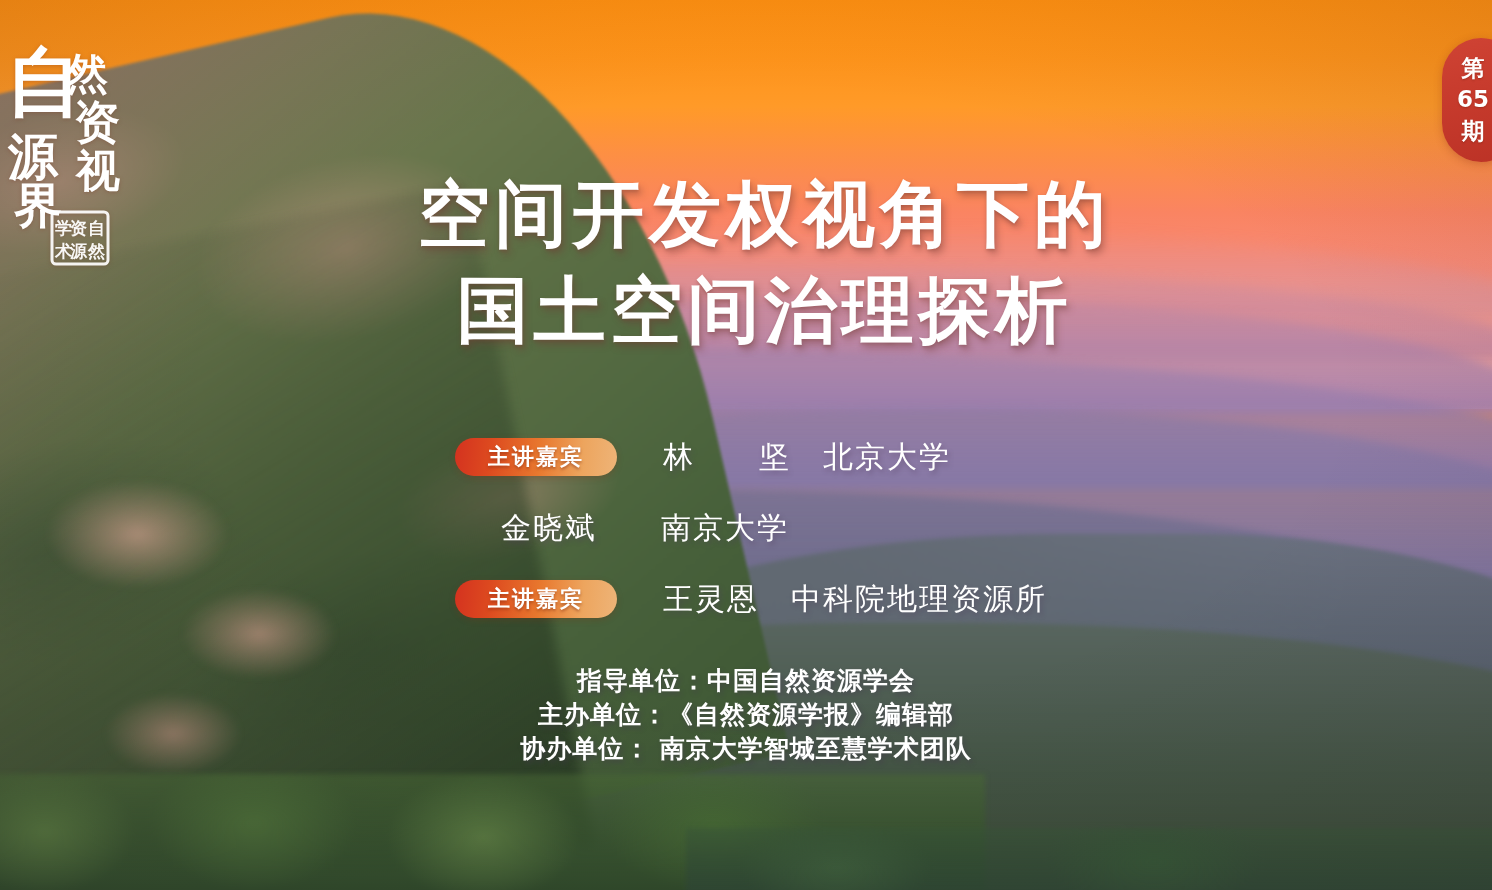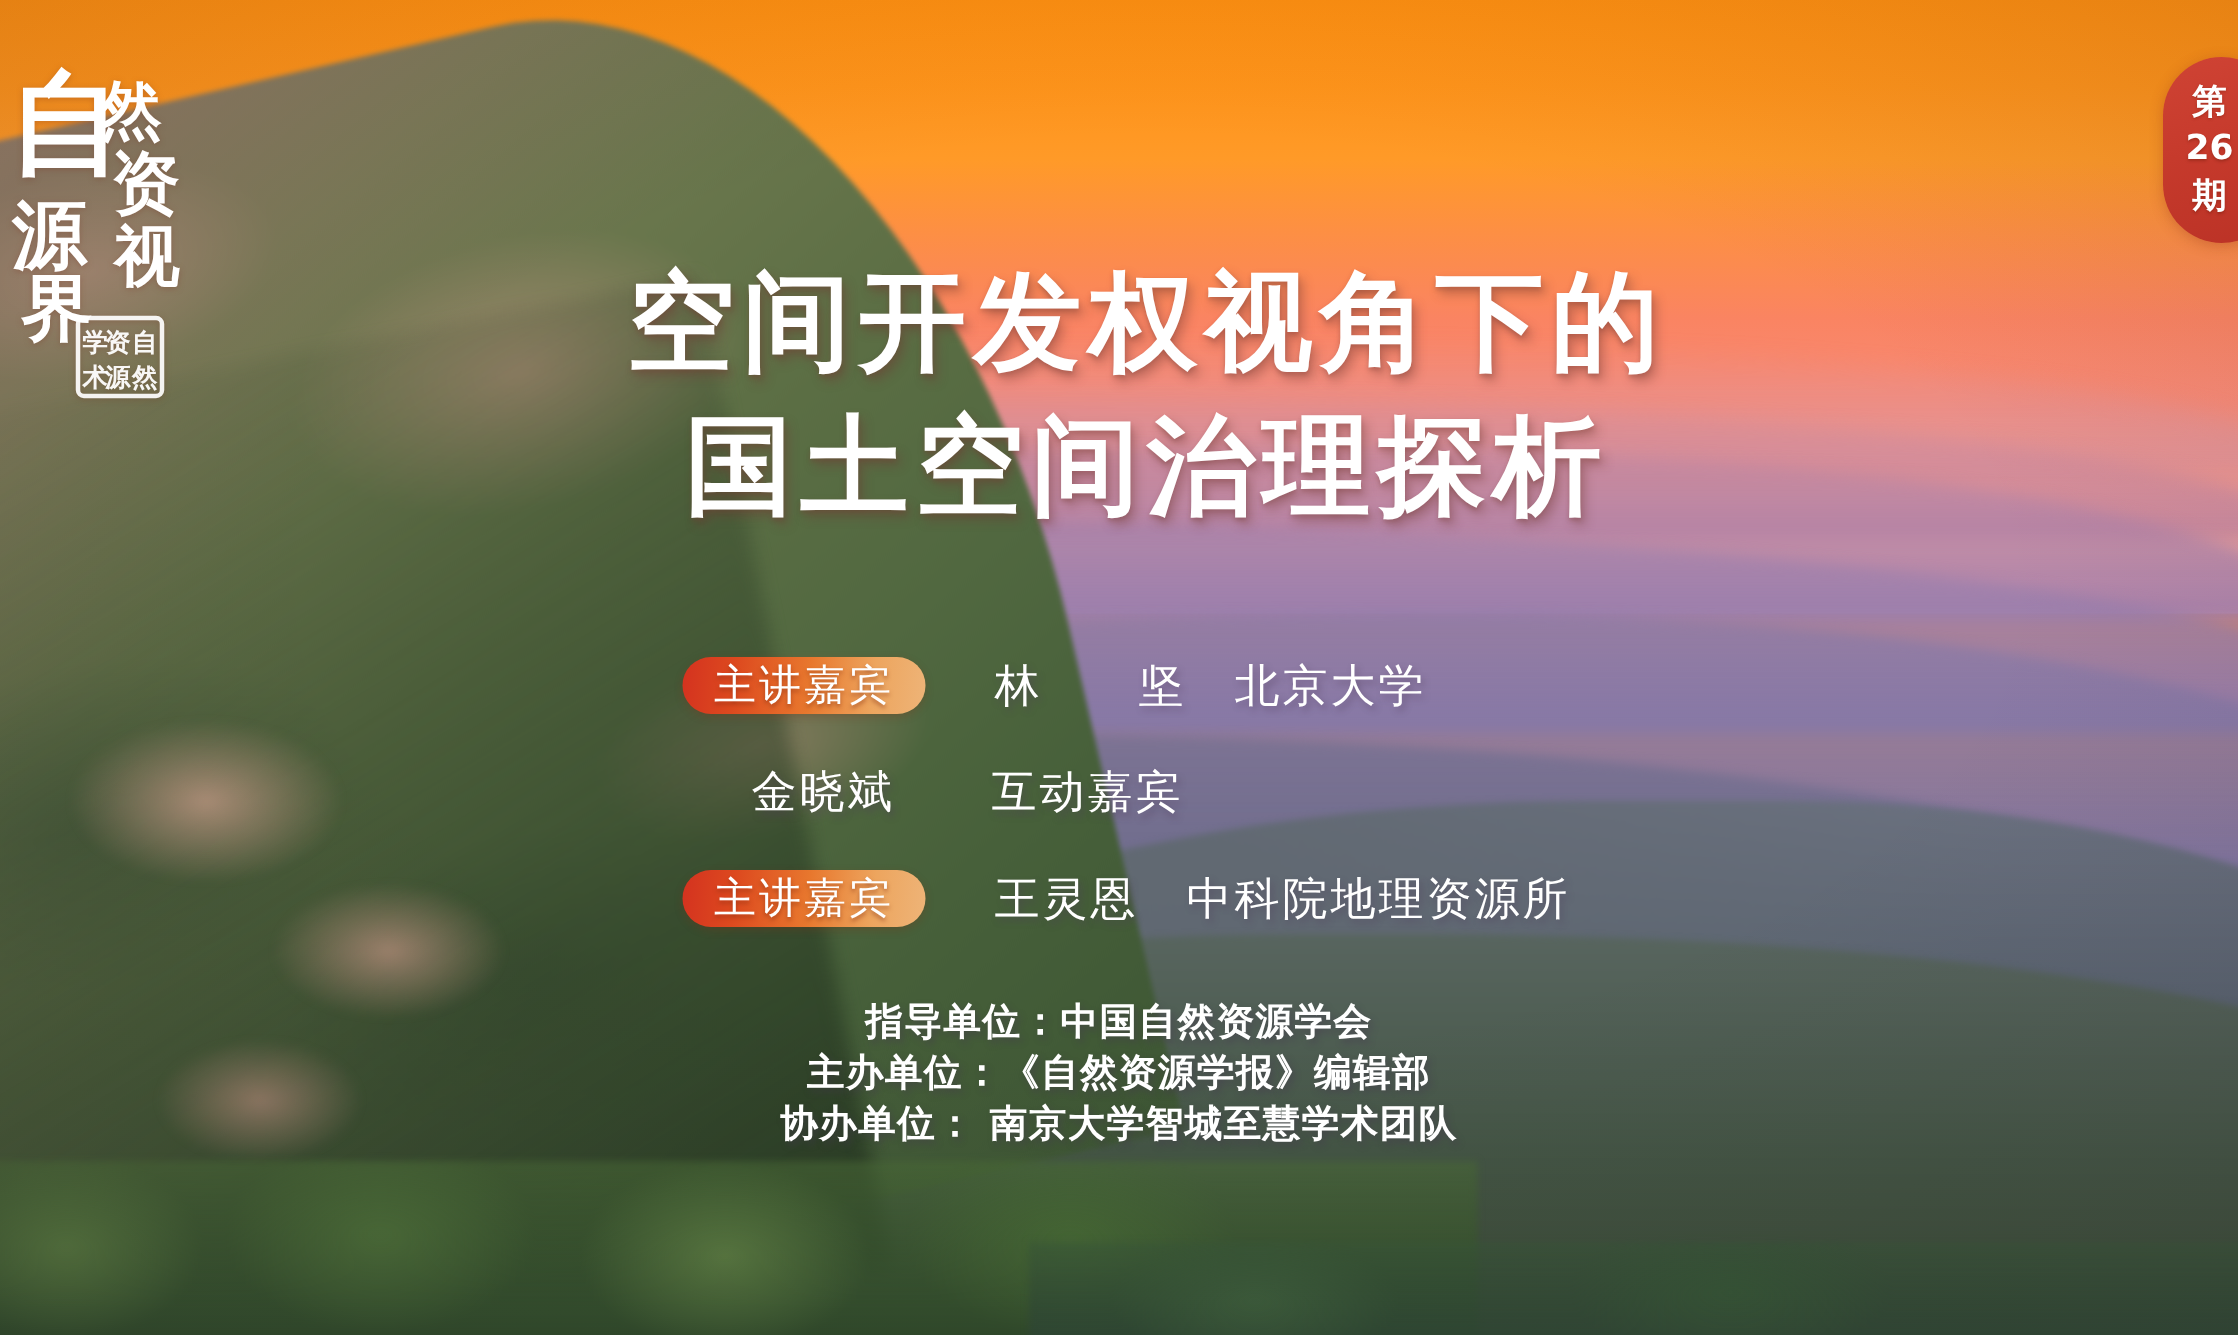--- a/index.html
+++ b/index.html
@@ -178,21 +178,21 @@
   .speakers{position:absolute;left:455px;top:438px;width:980px;}
   .sp-row{display:flex;align-items:center;height:38px;margin-bottom:33px;}
   .sp-tag{
     width:162px;height:38px;border-radius:19px;box-sizing:border-box;
     background:linear-gradient(96deg,#d4321f 0%,#dd4a1f 22%,#e8782e 52%,#eda55e 78%,#eeb478 100%);
     box-shadow:0 2px 6px rgba(130,50,20,.28);
     display:flex;align-items:center;justify-content:center;
     flex:0 0 auto;
   }
   .sp-tag span{
-    color:#fff;font-size:28px;font-weight:normal;letter-spacing:2px;
+    color:#fff;font-size:22px;font-weight:bold;letter-spacing:2px;
     font-family:"DejaVu Sans","Liberation Sans",sans-serif;
     text-shadow:0 2px 3px rgba(130,45,20,.55);
   }
   .sp-name{
     margin-left:46px;color:#fff;font-size:30px;font-weight:normal;
     letter-spacing:2px;white-space:pre;
     font-family:"DejaVu Sans","Liberation Sans",sans-serif;
     text-shadow:2px 3px 5px rgba(80,60,90,.45);
   }
 
@@ -246,38 +246,38 @@
         <text class="logo-ch" x="51" y="208" font-size="17" opacity="0.95">学</text>
         <text class="logo-ch" x="84" y="231" font-size="17" opacity="0.95">然</text>
         <text class="logo-ch" x="66" y="231" font-size="17" opacity="0.95">源</text>
         <text class="logo-ch" x="51" y="231" font-size="17" opacity="0.95">术</text>
       </g>
     </svg>
   </div>
 
   <div class="badge">
     <span>第</span>
-    <span>26</span>
+    <span>65</span>
     <span>期</span>
   </div>
 
   <div class="title">
     <div class="line">空间开发权视角下的</div>
     <div class="line">国土空间治理探析</div>
   </div>
 
   <div class="speakers">
     <div class="sp-row">
       <div class="sp-tag">
         <span>主讲嘉宾</span>
       </div>
       <div class="sp-name">林　　坚　北京大学</div>
     </div>
     <div class="sp-row">
-      <div class="sp-name">金晓斌　　互动嘉宾</div>
+      <div class="sp-name">金晓斌　　南京大学</div>
     </div>
     <div class="sp-row">
       <div class="sp-tag">
         <span>主讲嘉宾</span>
       </div>
       <div class="sp-name">王灵恩　中科院地理资源所</div>
     </div>
   </div>
 
   <div class="organizers">

